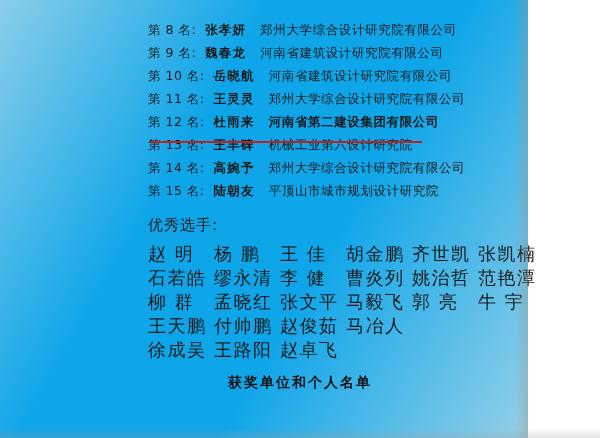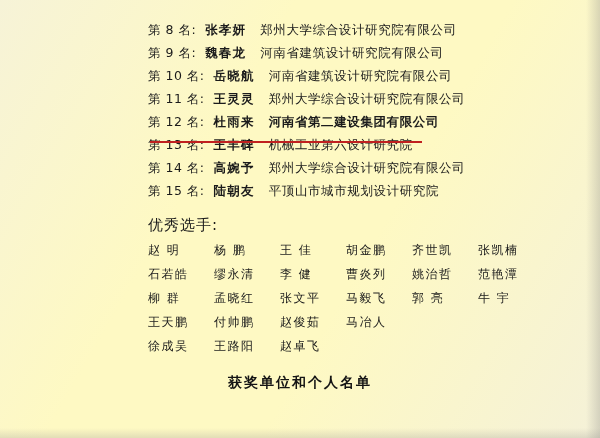--- a/index.html
+++ b/index.html
@@ -8,23 +8,23 @@
   }
   body {
     width: 600px;
     height: 438px;
     background: #ffffff;
     font-family: "DejaVu Sans", sans-serif;
     overflow: hidden;
   }
   #page {
     position: relative;
-    width: 600px;
-    height: 438px;
-    background: #fef9c3;
+    width: 528px;
+    height: 438px;
+    background: #0ea5e9;
   }
   
   #page::before {
     content: "";
     position: absolute;
     inset: 0;
     background:
       linear-gradient(120deg, rgba(240,238,232,0.55) 0%, rgba(255,255,255,0) 35%),
       linear-gradient(300deg, rgba(238,236,230,0.6) 0%, rgba(255,255,255,0) 40%);
     pointer-events: none;
@@ -116,21 +116,21 @@
     left: 148px;
     top: 242px;
     width: 330px;
   }
   .names-row {
     display: flex;
     height: 24px;
     align-items: baseline;
   }
   .name-cell {
-    font-size: 12px;
+    font-size: 18px;
     color: #1b1b1b;
     letter-spacing: 1.5px;
     width: 66px;
     flex: 0 0 66px;
   }
 
   
   .doc-heading {
     position: absolute;
     left: 0;

